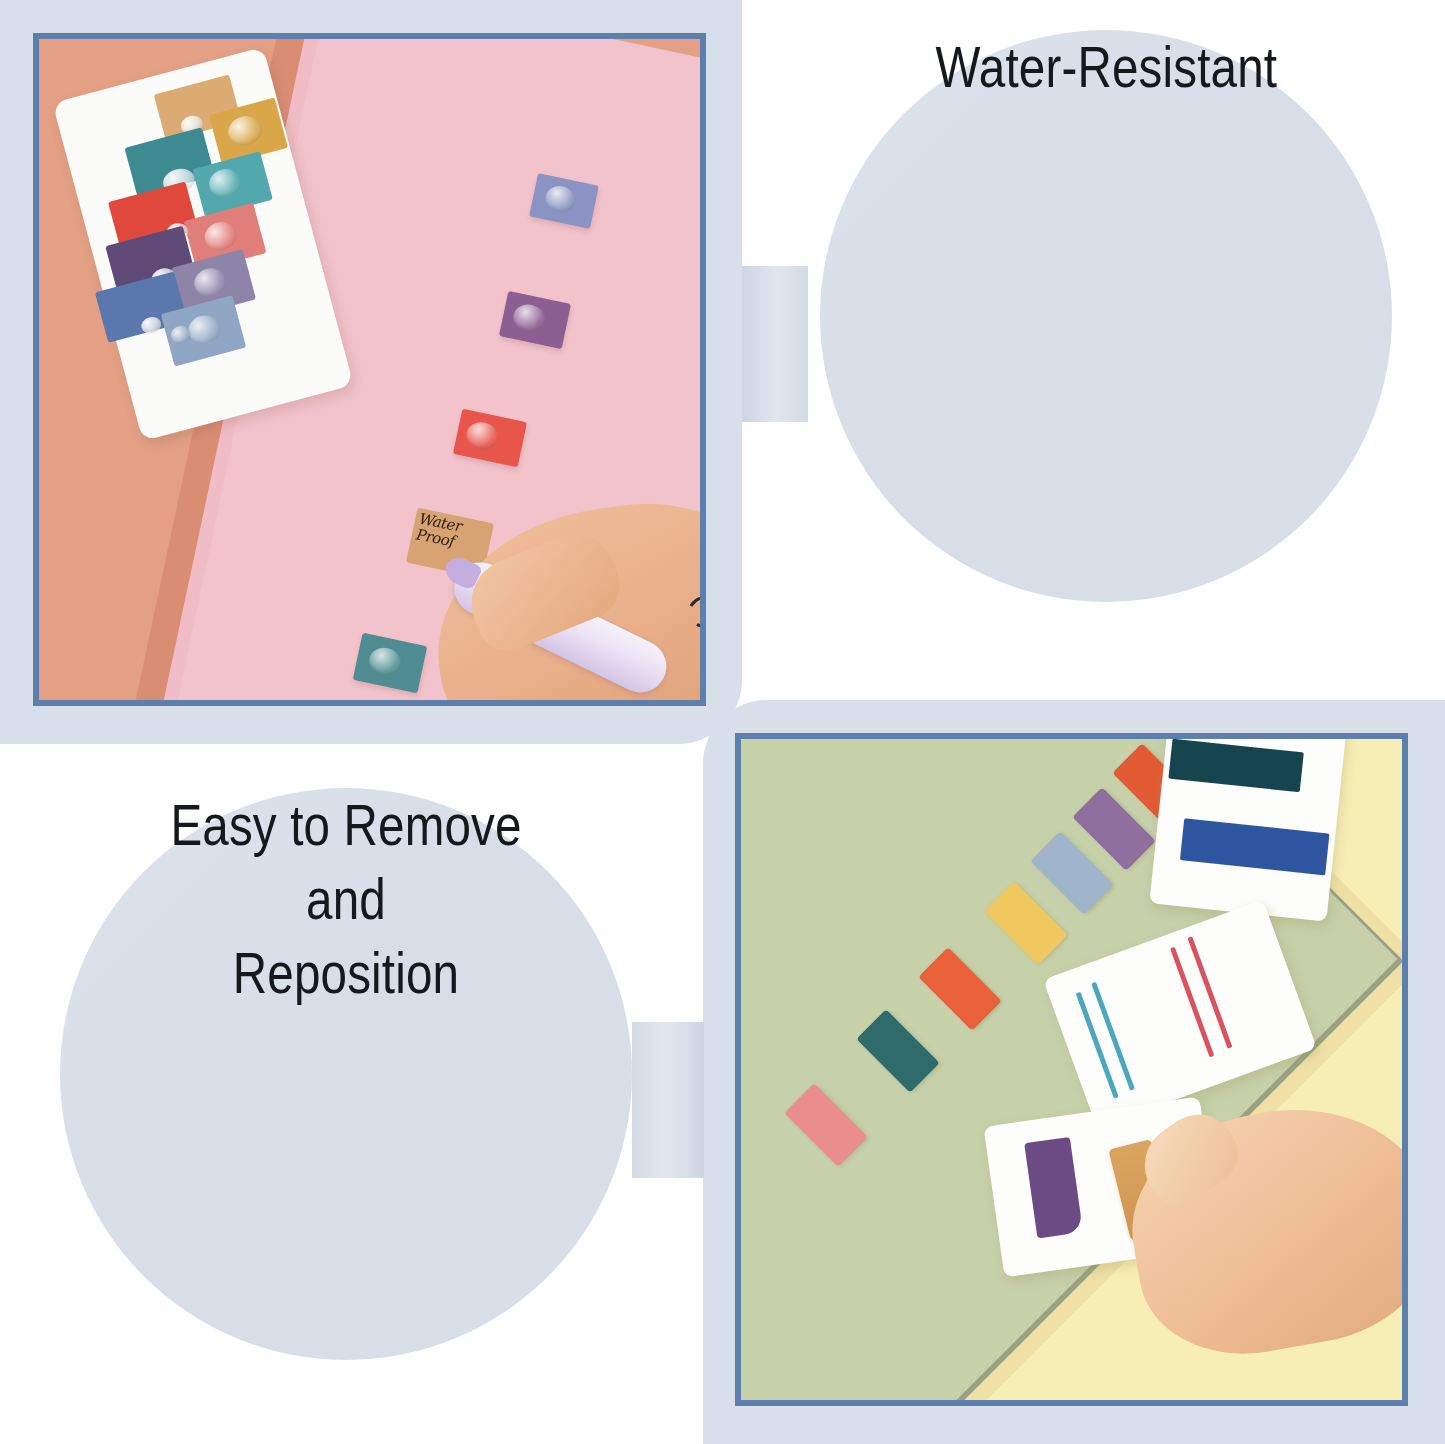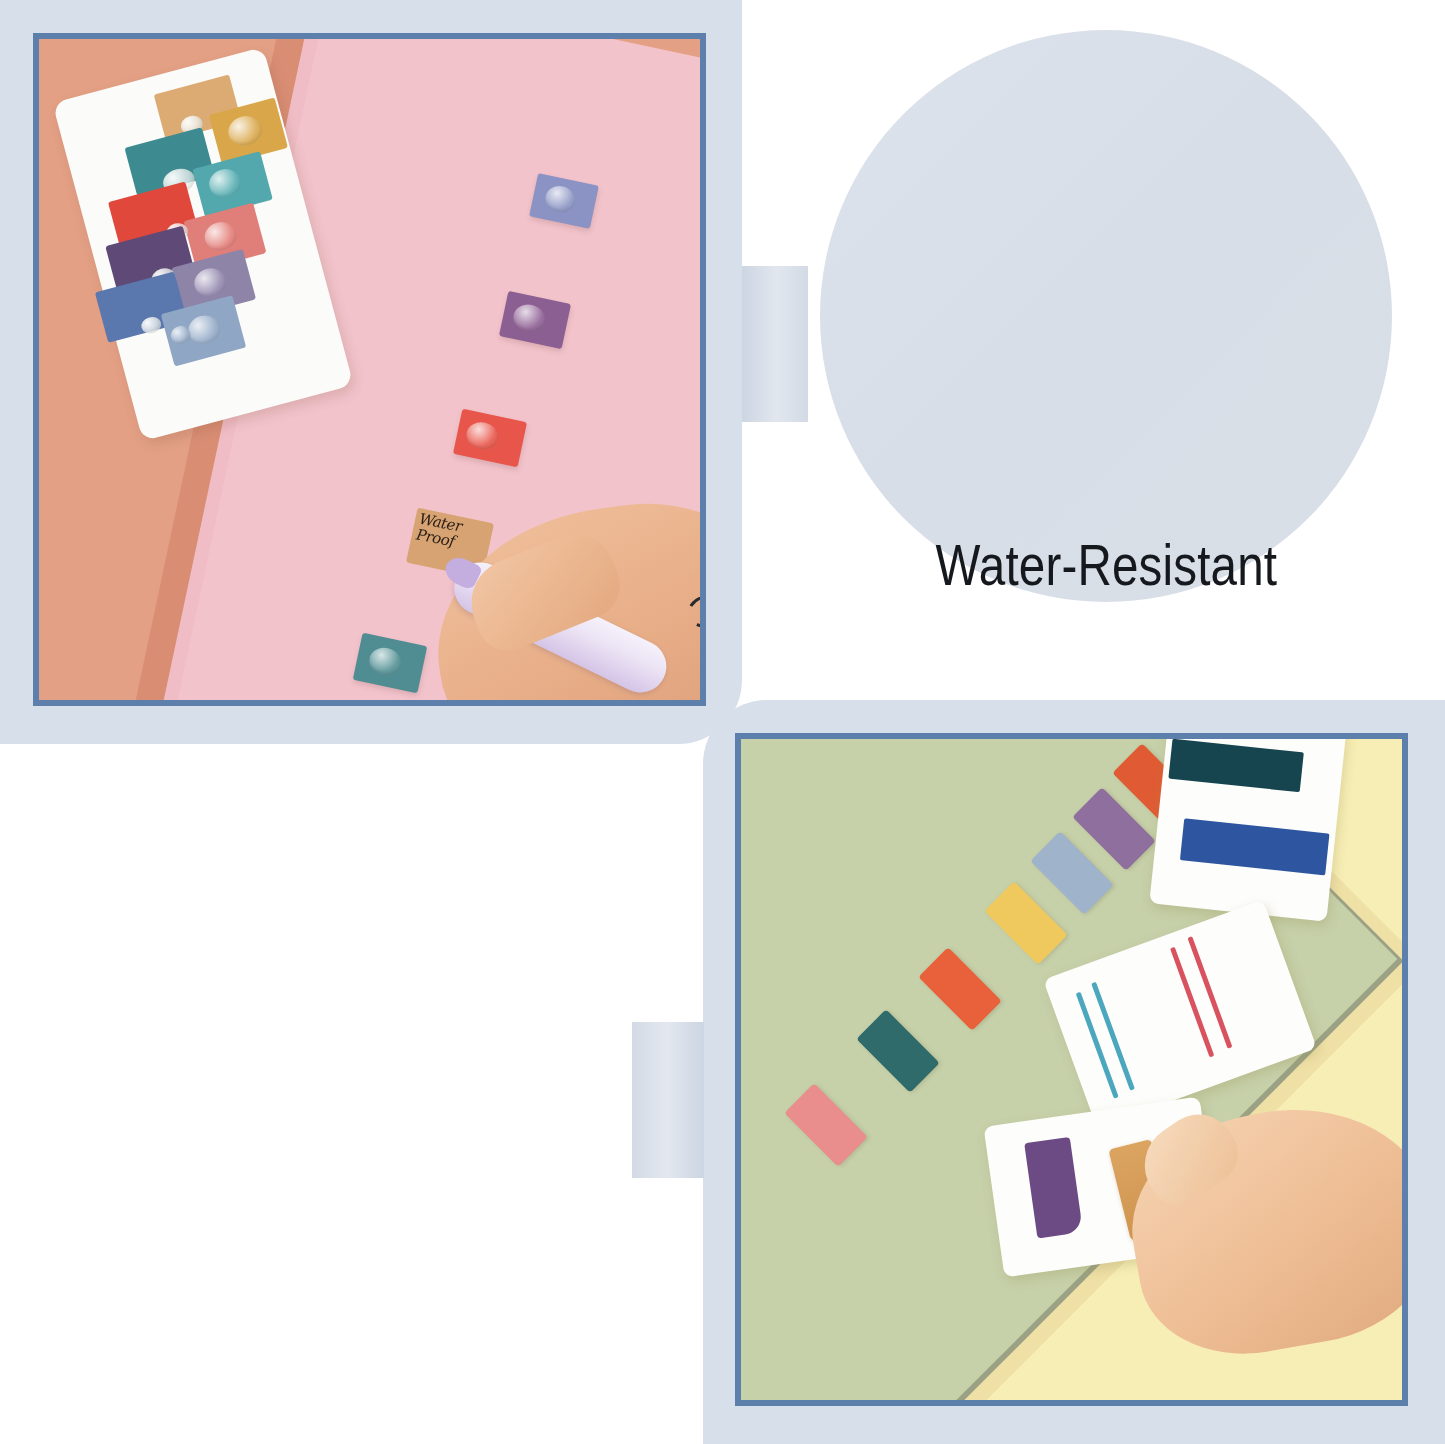--- a/index.html
+++ b/index.html
@@ -53,21 +53,21 @@
     inset: 0;
     overflow: hidden;
   }
 
   
   .text-circle {
     position: absolute;
     border-radius: 50%;
     background: linear-gradient(135deg, #dde3ec 0%, #d8dee7 45%, #d9dfe7 100%);
     display: flex;
-    align-items: flex-end;
+    align-items: flex-start;
     justify-content: center;
     box-sizing: border-box;
   }
   #circle-water-resistant {
     left: 820px; top: 30px;
     width: 572px; height: 572px;
   }
   #circle-easy-remove {
     left: 60px; top: 788px;
     width: 572px; height: 572px;
@@ -416,14 +416,18 @@
     </div>
   </div>
 
   <div class="connector" id="connector-top"></div>
   <div class="connector" id="connector-bottom"></div>
 
   <div class="text-circle" id="circle-water-resistant">
     <div class="circle-text">Water-Resistant</div>
   </div>
 
+  <div class="text-circle" id="circle-easy-remove">
+    <div class="circle-text">Easy to Remove and
+Reposition</div>
+  </div>
 
 </div>
 
 </body></html>

